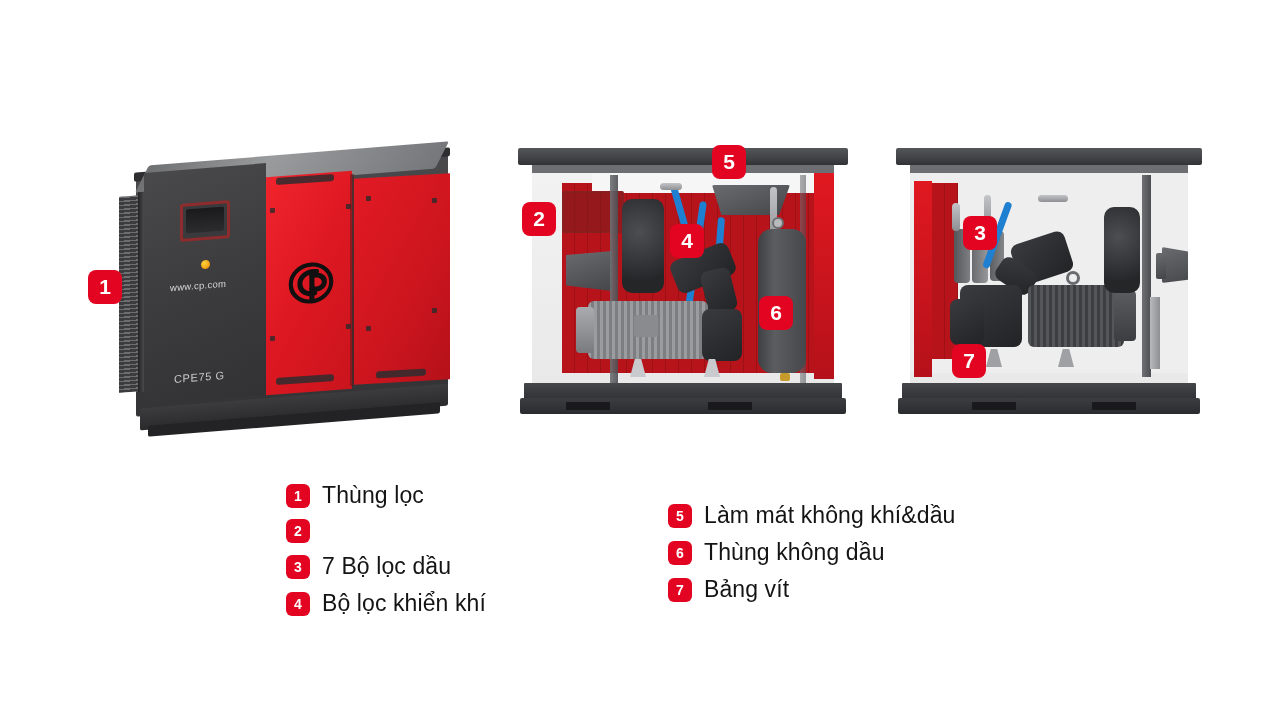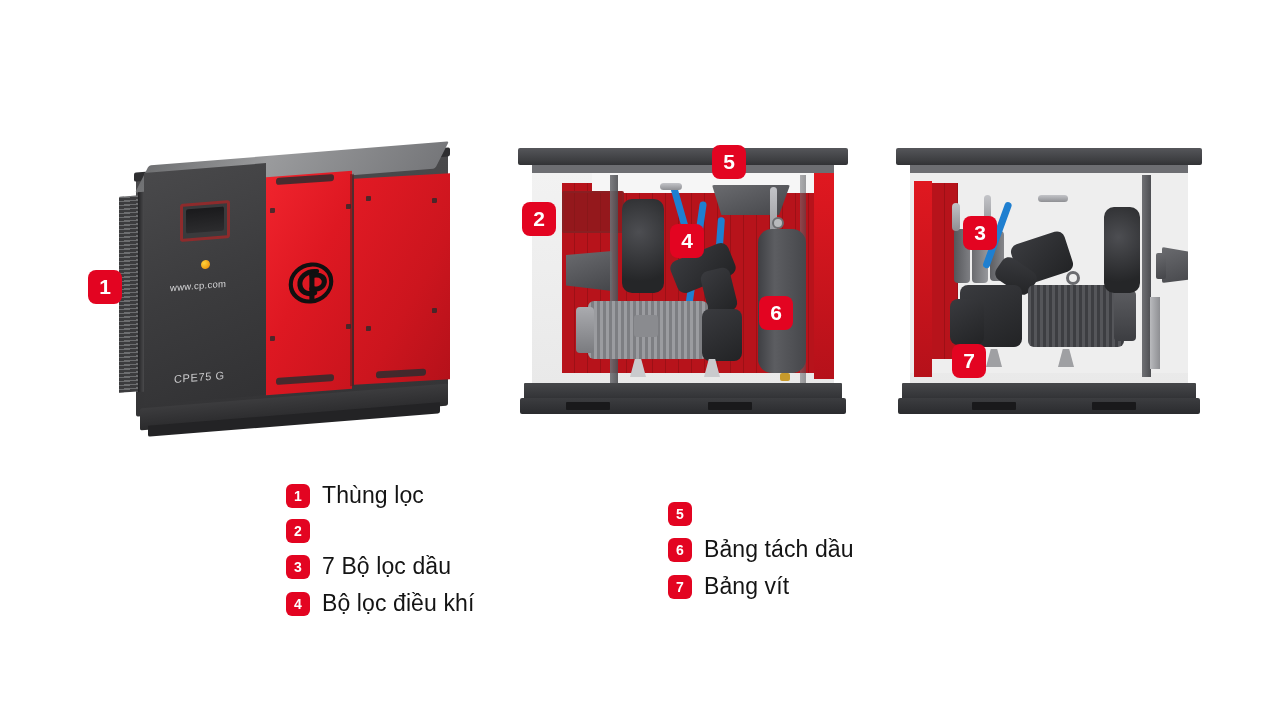--- a/index.html
+++ b/index.html
@@ -522,31 +522,32 @@
     </div>
     <div class="legend-row">
       <div class="legend-badge">2</div>
     </div>
     <div class="legend-row">
       <div class="legend-badge">3</div>
       <div class="legend-label">7 Bộ lọc dầu</div>
     </div>
     <div class="legend-row">
       <div class="legend-badge">4</div>
-      <div class="legend-label">Bộ lọc điều khí</div>
+      <div class="legend-label">Bộ lọc khiển khí</div>
     </div>
   </div>
 
   <div class="legend" id="legend-right">
     <div class="legend-row">
       <div class="legend-badge">5</div>
+      <div class="legend-label">Làm mát không khí&amp;dầu</div>
     </div>
     <div class="legend-row">
       <div class="legend-badge">6</div>
-      <div class="legend-label">Bảng tách dầu</div>
+      <div class="legend-label">Thùng không dầu</div>
     </div>
     <div class="legend-row">
       <div class="legend-badge">7</div>
       <div class="legend-label">Bảng vít</div>
     </div>
   </div>
 
 </div>
 
 </body></html>

